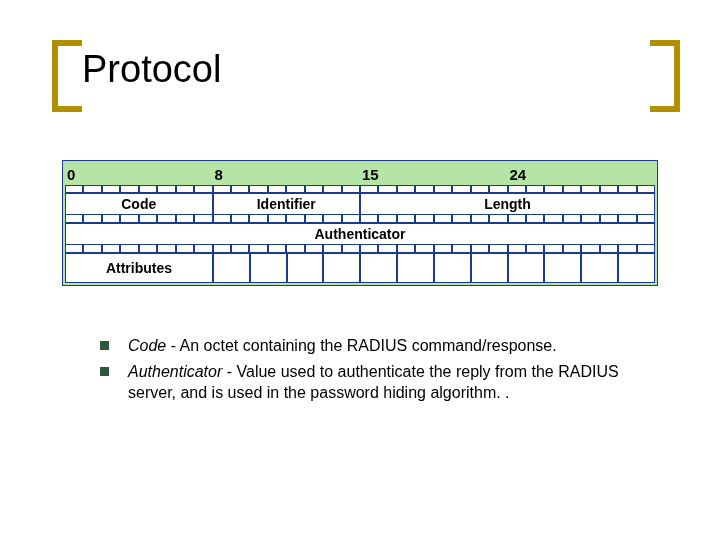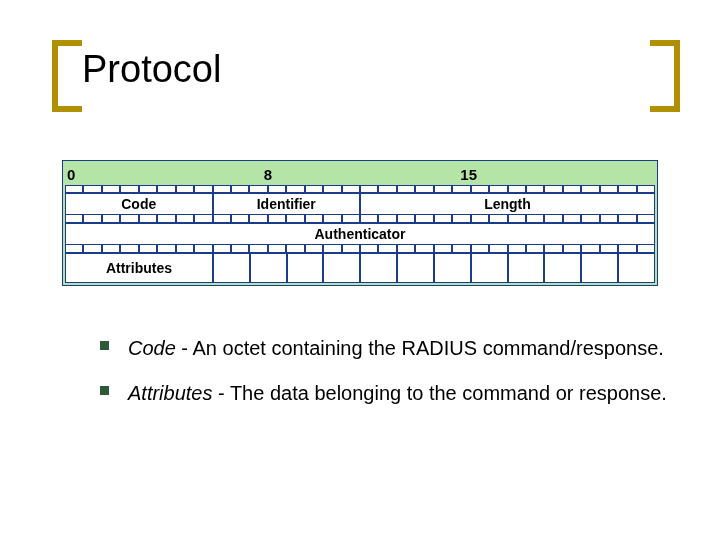--- a/index.html
+++ b/index.html
@@ -114,21 +114,21 @@
     flex:1 1 0;
     border:1px solid #1a3c8a;
     background:#fff;
   }
   
   .bullets {
     position: absolute;
     top: 335px;
     left: 100px;
     right: 50px;
-    font-size: 20px;
+    font-size: 16px;
     line-height: 1.35;
     color:#000;
   }
   .bullets ul { list-style:none; padding:0; margin:0; }
   .bullets li { position:relative; padding-left:28px; margin-bottom:4px; }
   .bullets li .sq {
     position:absolute;
     left:0; top:6px;
     width:9px; height:9px;
     background:#2a5a3a;
@@ -154,20 +154,21 @@
         <div class="bar-bot"></div>
     </div>
   </div>
 
   <div class="diagram">
 
     <div class="ruler">
       <div class="ruler-cell">0</div>
       <div class="ruler-cell">8</div>
       <div class="ruler-cell">15</div>
+      <div class="ruler-cell">24</div>
     </div>
 
     <div class="grid8 top">
       <div class="tick"></div>
         <div class="tick"></div>
         <div class="tick"></div>
         <div class="tick"></div>
       <div class="tick"></div>
         <div class="tick"></div>
         <div class="tick"></div>
@@ -302,23 +303,21 @@
       </div>
     </div>
   </div>
 
   <div class="bullets">
     <ul>
       <li>
         <span class="sq"></span>
         <span class="term">Code</span><span> - An octet containing the RADIUS command/response.</span>
       </li>
+      <li>
+        <span class="sq"></span>
+        <span class="term">Authenticator</span><span> - Value used to authenticate the reply from the RADIUS server, and is used in the password hiding algorithm. .</span>
+      </li>
     </ul>
     <div class="gap"></div>
-    <ul>
-      <li>
-        <span class="sq"></span>
-        <span class="term">Attributes</span><span> - The data belonging to the command or response.</span>
-      </li>
-    </ul>
   </div>
 
 </div>
 
 </body></html>

